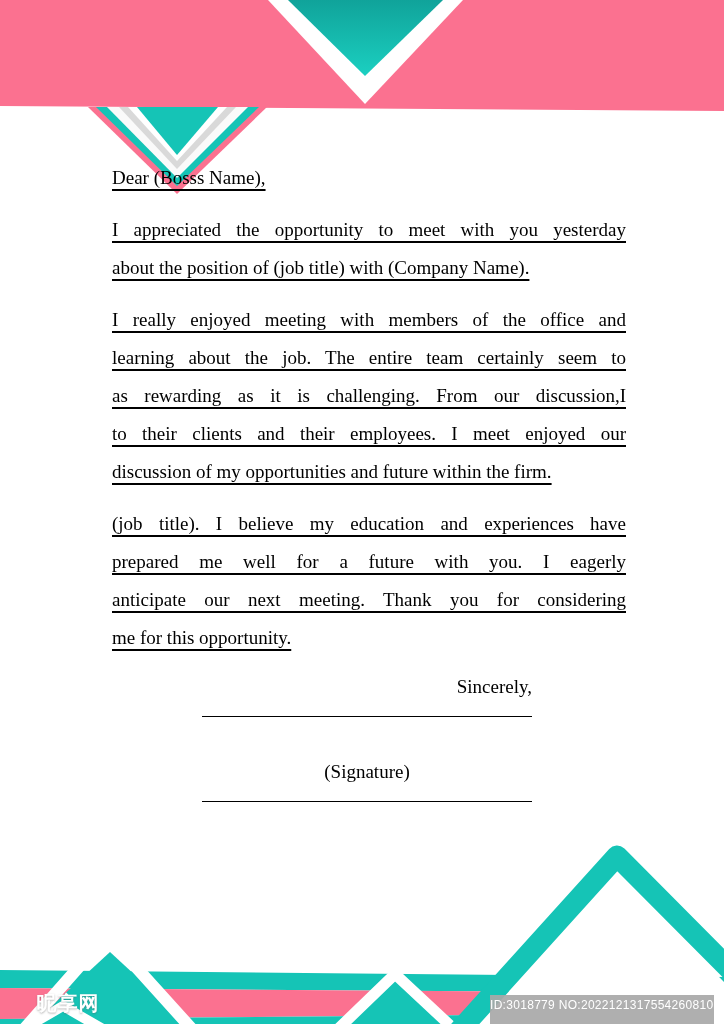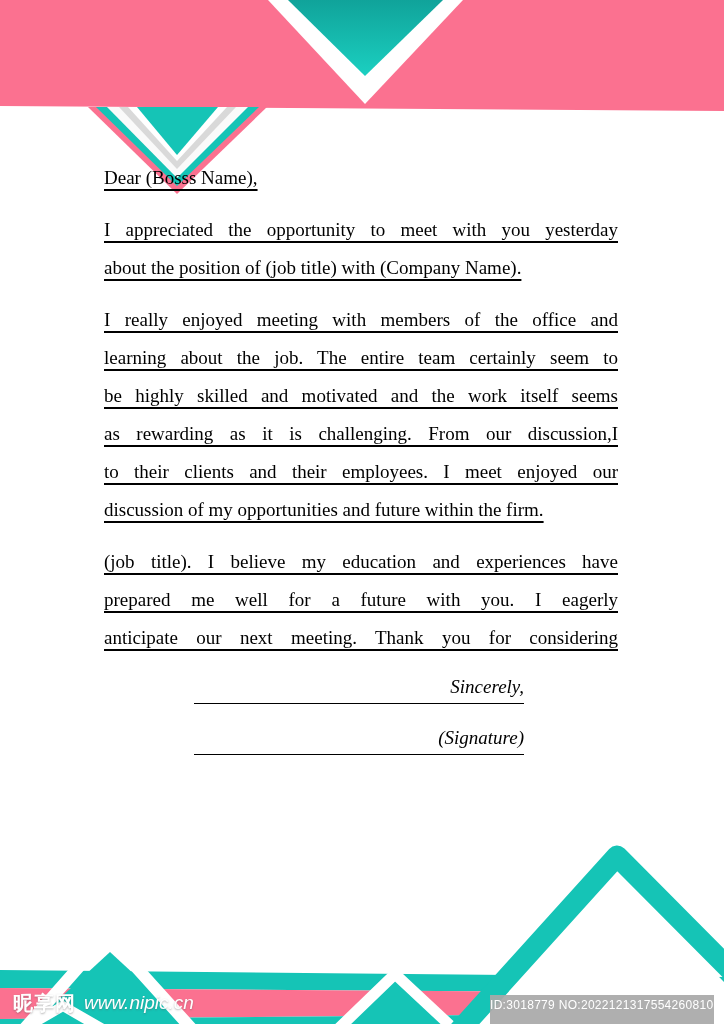--- a/index.html
+++ b/index.html
@@ -4,44 +4,45 @@
 <style>
   html,body{margin:0;padding:0;background:#e9e9e9;}
   .page{
     position:relative;width:724px;height:1024px;margin:0 auto;
     background:#ffffff;overflow:hidden;
     font-family:"Liberation Serif","DejaVu Serif",serif;
   }
   svg.decor{position:absolute;left:0;top:0;width:724px;height:1024px;pointer-events:none;}
   
   .letter{
-    position:absolute;left:104px;top:159px;width:514px;color:#000;
+    position:absolute;left:112px;top:159px;width:514px;color:#000;
     font-size:19px;line-height:38px;
   }
   .para{margin:0 0 14px 0;}
   .ln{
     text-align:justify;text-align-last:justify;
     text-decoration:underline;
     text-decoration-thickness:1.5px;text-underline-offset:5px;
   }
   .ln.last{text-align-last:left;}
   .sig-row{
     margin-left:90px;width:330px;height:27px;line-height:27px;
     border-bottom:1.7px solid #000;text-align:right;
-    font-size:19px;padding-bottom:3px;font-style:italic;
+    font-size:19px;padding-bottom:16px;
   }
   .sig-row.closing{margin-top:16px;}
-  .sig-row.signature{margin-top:20px;}
+  .sig-row.signature{margin-top:41px;text-align:center;}
   
   .watermark{
     position:absolute;left:13px;top:990px;height:26px;color:#ffffff;
     font-family:"Liberation Sans","DejaVu Sans",sans-serif;
     display:flex;align-items:center;gap:8px;
     text-shadow:0 1px 2px rgba(90,90,90,.45);
     white-space:nowrap;
+    flex-direction:column;
   }
   .wm-name{font-size:20px;font-weight:bold;letter-spacing:1px;}
   .wm-url{font-size:19px;font-weight:normal;font-style:italic;}
   .id-badge{
     position:absolute;left:490px;top:995px;width:224px;height:38px;
     background:rgba(168,168,168,.92);color:#ffffff;
     font-family:"Liberation Sans","DejaVu Sans",sans-serif;
     font-size:12px;line-height:20px;text-align:center;letter-spacing:.3px;
     white-space:nowrap;
   }
@@ -92,30 +93,30 @@
     </p>
 
     <p class="para">
       <span class="ln" style="display:block">I appreciated the opportunity to meet with you yesterday</span>
       <span class="ln last" style="display:block">about the position of (job title) with (Company Name).</span>
     </p>
 
     <p class="para">
       <span class="ln" style="display:block">I really enjoyed meeting with members of the office and</span>
       <span class="ln" style="display:block">learning about the job. The entire team certainly seem to</span>
-      <span class="ln" style="display:block">be highly skilled and motivated and the work itself seems</span>
       <span class="ln" style="display:block">as rewarding as it is challenging. From our discussion,I</span>
       <span class="ln" style="display:block">to their clients and their employees. I meet enjoyed our</span>
       <span class="ln last" style="display:block">discussion of my opportunities and future within the firm.</span>
     </p>
 
     <p class="para">
       <span class="ln" style="display:block">(job title). I believe my education and experiences have</span>
       <span class="ln" style="display:block">prepared me well for a future with you. I eagerly</span>
       <span class="ln" style="display:block">anticipate our next meeting. Thank you for considering</span>
+      <span class="ln last" style="display:block">me for this opportunity.</span>
     </p>
 
     <div class="sig-row closing">
       <span>Sincerely,</span>
     </div>
     <div class="sig-row signature">
       <span>(Signature)</span>
     </div>
   </div>
 

